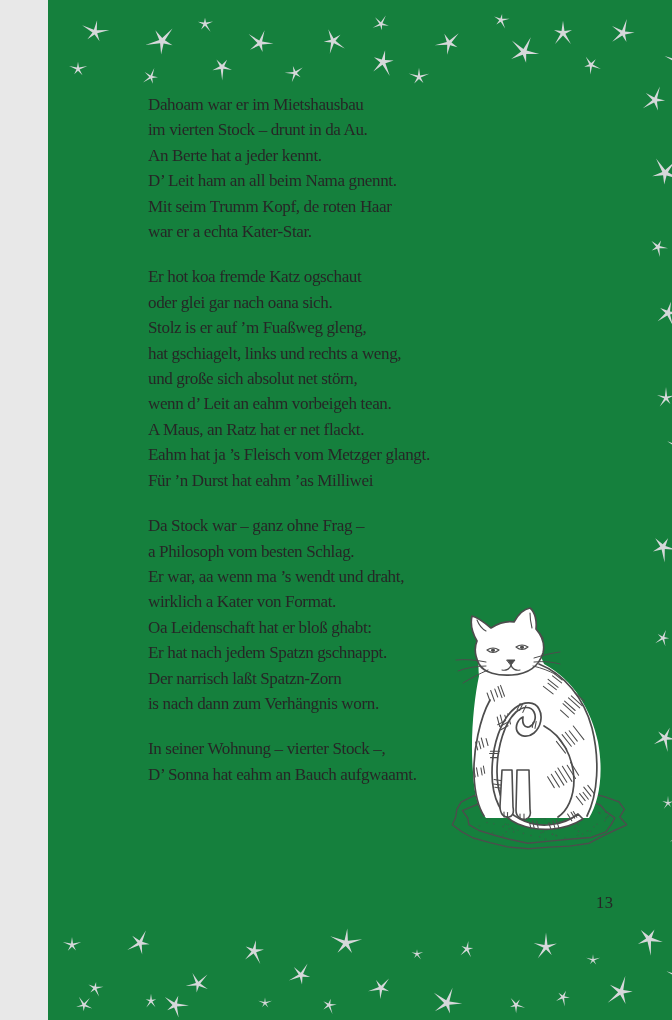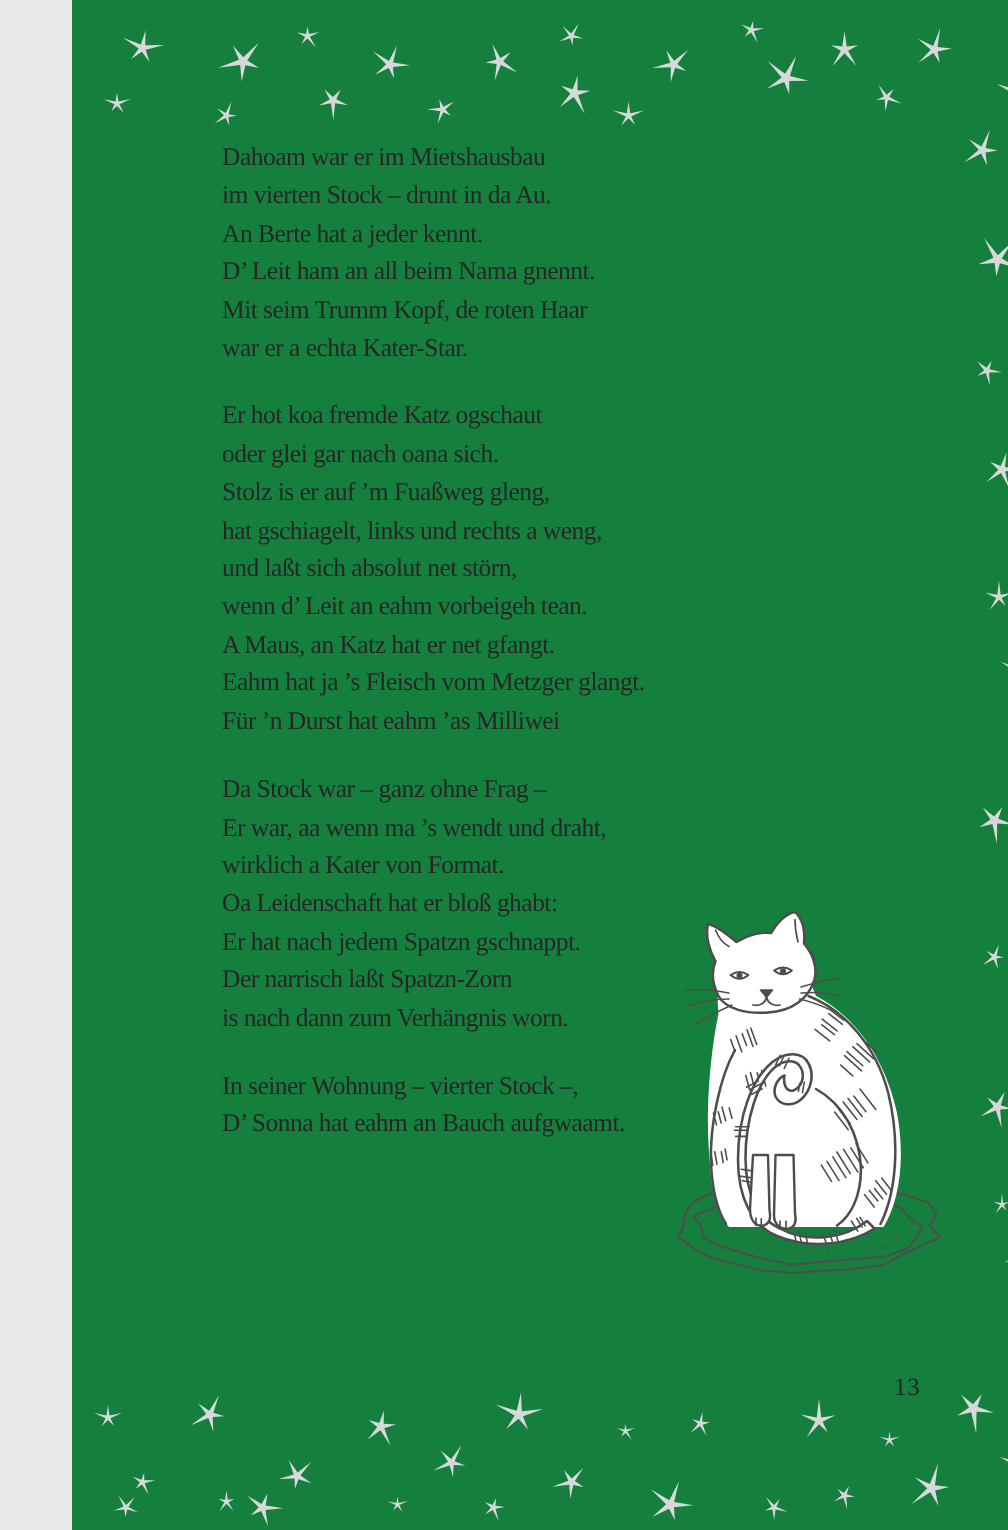--- a/index.html
+++ b/index.html
@@ -7,21 +7,21 @@
     position:relative;width:672px;height:1020px;margin:0 auto;
     background:#ffffff;overflow:hidden;
     font-family:"Liberation Serif", serif;
   }
   .star-field{position:absolute;left:0;top:0;width:672px;height:1020px;pointer-events:none;}
   .poem{position:absolute;left:100px;top:92px;}
   .stanza{margin:0 0 20px 0;}
   .line{display:block;line-height:25.4px;font-size:17px;letter-spacing:-0.35px;white-space:pre;}
   .cat{position:absolute;left:398px;top:604px;width:190px;height:250px;}
   .cat path, .cat line{vector-effect:none;}
-  .pagenum{position:absolute;left:548px;top:915px;font-size:16.5px;letter-spacing:0.5px;}
+  .pagenum{position:absolute;left:548px;top:893px;font-size:16.5px;letter-spacing:0.5px;}
 </style>
 </head>
 <body>
 
 <div class="page" style="background: #15803d; margin-left: 48px;">
 
   <svg class="star-field" id="star-field" viewBox="0 0 672 1020" aria-hidden="true">
       <path d="M49.1,20.2L48.8,30.2L61.4,30.0L49.2,33.2L51.6,41.3L46.6,34.5L39.4,39.3L44.5,32.4L34.1,25.2L45.9,29.7Z" fill="#d6d8da"></path>
       <path d="M124.5,28.5L116.9,40.3L124.5,45.2L115.6,43.5L113.1,54.4L112.1,43.3L97.5,45.1L111.3,39.9L107.3,30.3L114.2,38.1Z" fill="#d6d8da"></path>
       <path d="M157.0,17.7L158.0,22.6L165.0,21.4L158.6,24.5L162.6,31.7L157.0,25.7L153.1,29.4L155.4,24.5L150.0,21.7L156.0,22.6Z" fill="#d6d8da"></path>
@@ -97,28 +97,29 @@
         <span class="line">An Berte hat a jeder kennt.</span>
         <span class="line">D’ Leit ham an all beim Nama gnennt.</span>
         <span class="line">Mit seim Trumm Kopf, de roten Haar</span>
         <span class="line">war er a echta Kater-Star.</span>
       </p>
       <p class="stanza">
         <span class="line">Er hot koa fremde Katz ogschaut</span>
         <span class="line">oder glei gar nach oana sich.</span>
         <span class="line">Stolz is er auf ’m Fuaßweg gleng,</span>
         <span class="line">hat gschiagelt, links und rechts a weng,</span>
-        <span class="line">und laßt sich absolut net störn,</span>
+        <span class="line">und große sich absolut net störn,</span>
         <span class="line">wenn d’ Leit an eahm vorbeigeh tean.</span>
-        <span class="line">A Maus, an Katz hat er net gfangt.</span>
+        <span class="line">A Maus, an Ratz hat er net flackt.</span>
         <span class="line">Eahm hat ja ’s Fleisch vom Metzger glangt.</span>
         <span class="line">Für ’n Durst hat eahm ’as Milliwei</span>
       </p>
       <p class="stanza">
         <span class="line">Da Stock war – ganz ohne Frag –</span>
+        <span class="line">a Philosoph vom besten Schlag.</span>
         <span class="line">Er war, aa wenn ma ’s wendt und draht,</span>
         <span class="line">wirklich a Kater von Format.</span>
         <span class="line">Oa Leidenschaft hat er bloß ghabt:</span>
         <span class="line">Er hat nach jedem Spatzn gschnappt.</span>
         <span class="line">Der narrisch laßt Spatzn-Zorn</span>
         <span class="line">is nach dann zum Verhängnis worn.</span>
       </p>
       <p class="stanza">
         <span class="line">In seiner Wohnung – vierter Stock –,</span>
         <span class="line">D’ Sonna hat eahm an Bauch aufgwaamt.</span>

